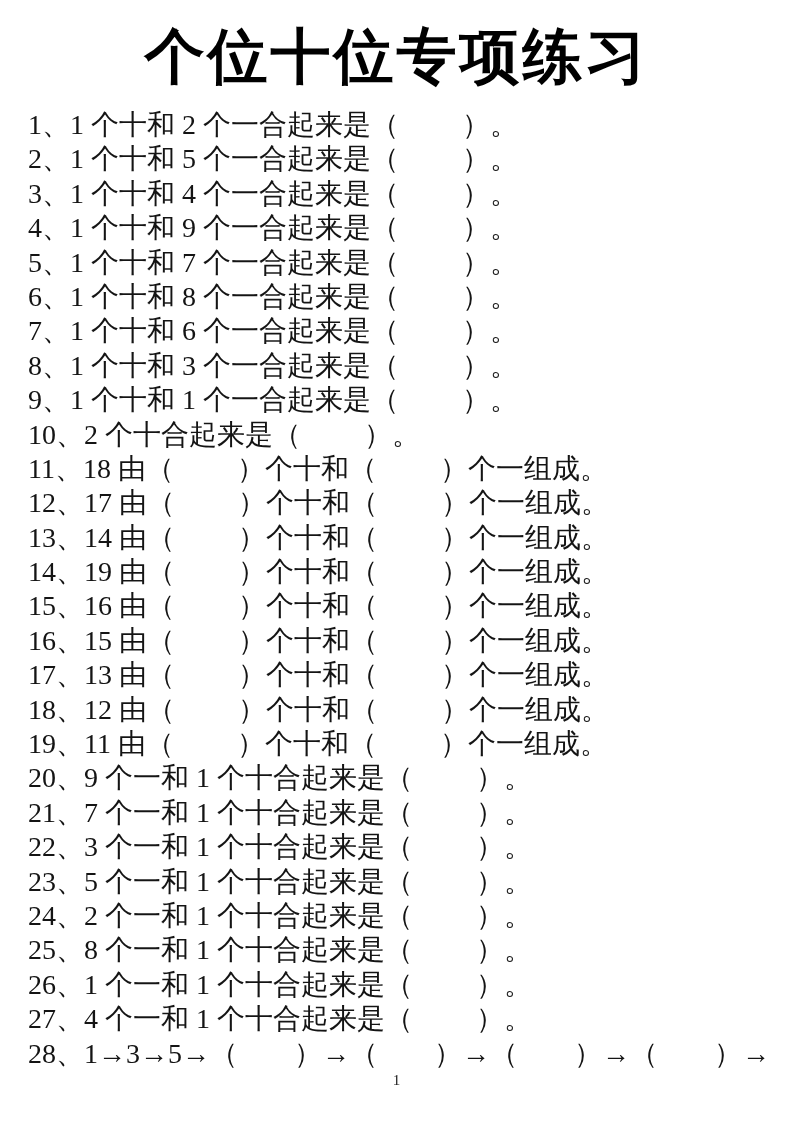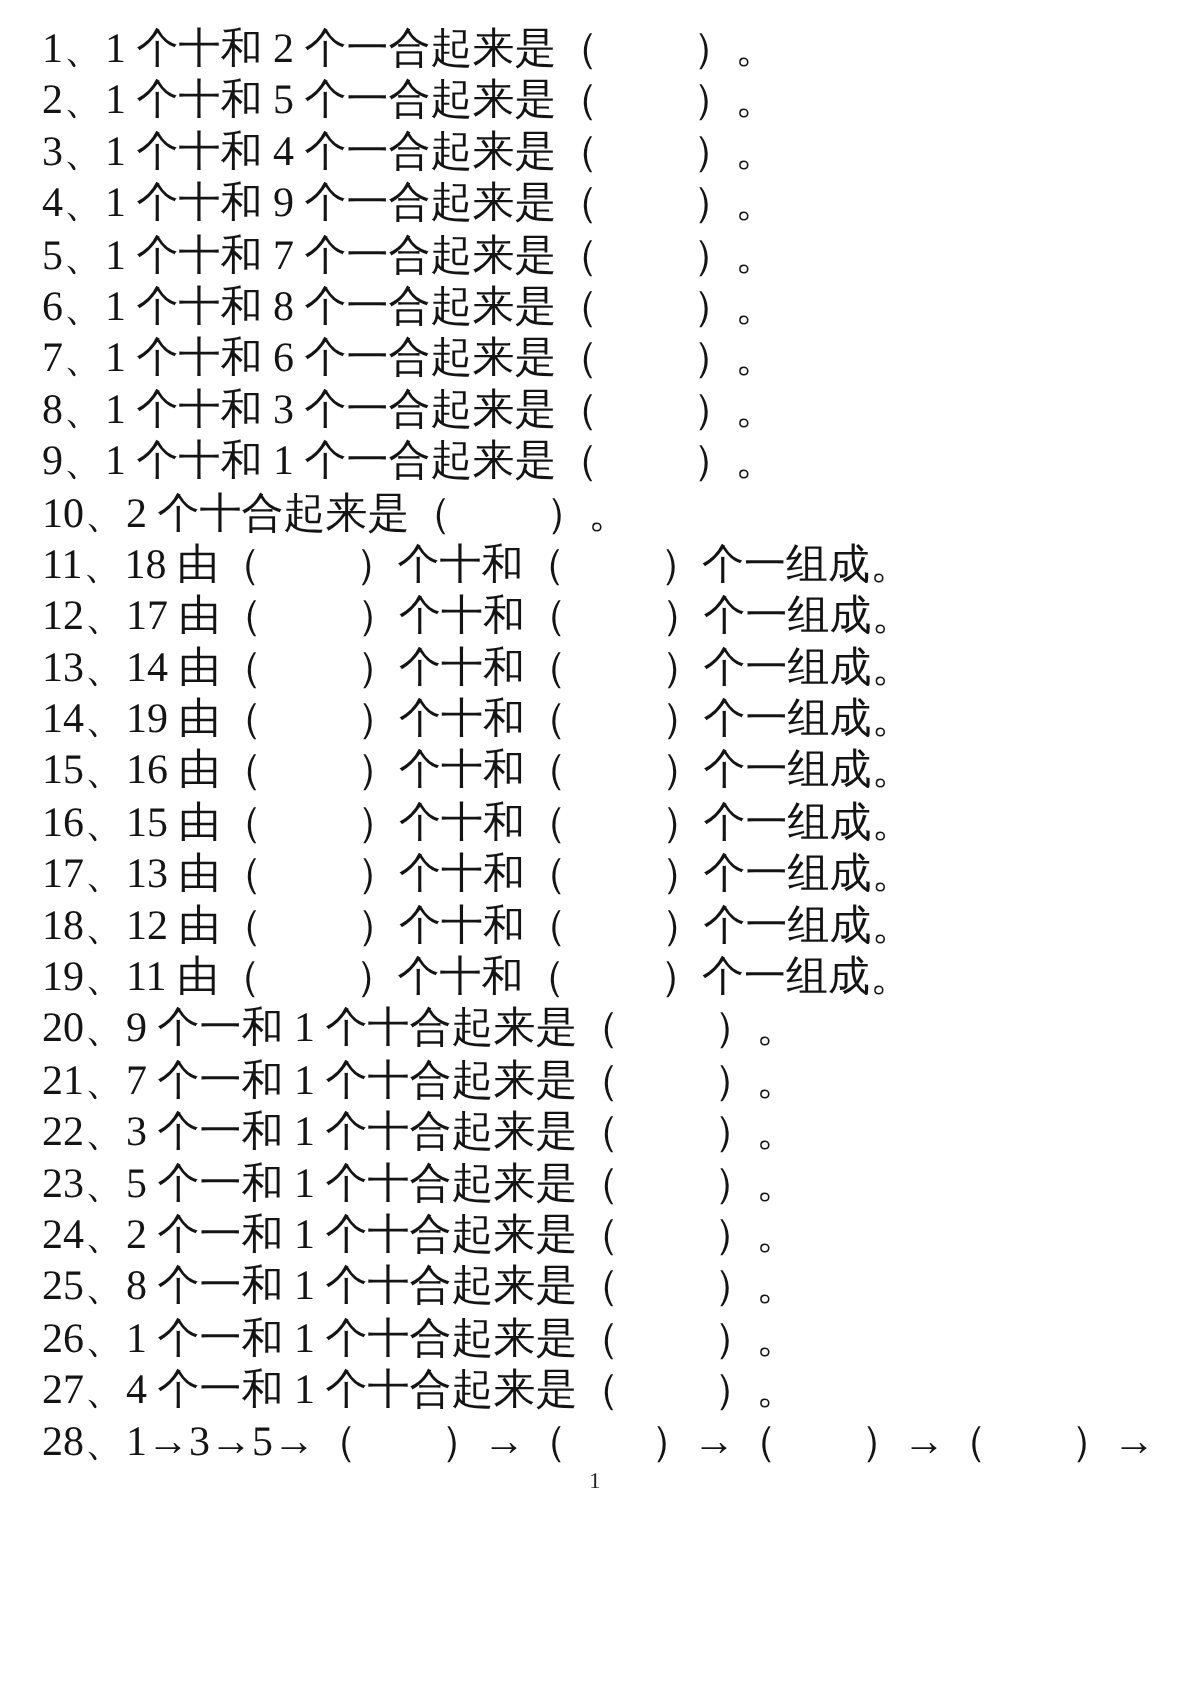--- a/index.html
+++ b/index.html
@@ -42,17 +42,18 @@
     font-size: 15px;
     line-height: 18px;
     margin-top: 0;
     color: #222222;
   }
 </style>
 </head>
 <body>
 
 <div class="page">
+  <h1 class="title">个位十位专项练习</h1>
 
   <div class="question-list"><div class="question-row">1、1 个十和 2 个一合起来是（　　 ）。</div><div class="question-row">2、1 个十和 5 个一合起来是（　　 ）。</div><div class="question-row">3、1 个十和 4 个一合起来是（　　 ）。</div><div class="question-row">4、1 个十和 9 个一合起来是（　　 ）。</div><div class="question-row">5、1 个十和 7 个一合起来是（　　 ）。</div><div class="question-row">6、1 个十和 8 个一合起来是（　　 ）。</div><div class="question-row">7、1 个十和 6 个一合起来是（　　 ）。</div><div class="question-row">8、1 个十和 3 个一合起来是（　　 ）。</div><div class="question-row">9、1 个十和 1 个一合起来是（　　 ）。</div><div class="question-row">10、2 个十合起来是（　　 ）。</div><div class="question-row">11、18 由（　　 ）个十和（　　 ）个一组成。</div><div class="question-row">12、17 由（　　 ）个十和（　　 ）个一组成。</div><div class="question-row">13、14 由（　　 ）个十和（　　 ）个一组成。</div><div class="question-row">14、19 由（　　 ）个十和（　　 ）个一组成。</div><div class="question-row">15、16 由（　　 ）个十和（　　 ）个一组成。</div><div class="question-row">16、15 由（　　 ）个十和（　　 ）个一组成。</div><div class="question-row">17、13 由（　　 ）个十和（　　 ）个一组成。</div><div class="question-row">18、12 由（　　 ）个十和（　　 ）个一组成。</div><div class="question-row">19、11 由（　　 ）个十和（　　 ）个一组成。</div><div class="question-row">20、9 个一和 1 个十合起来是（　　 ）。</div><div class="question-row">21、7 个一和 1 个十合起来是（　　 ）。</div><div class="question-row">22、3 个一和 1 个十合起来是（　　 ）。</div><div class="question-row">23、5 个一和 1 个十合起来是（　　 ）。</div><div class="question-row">24、2 个一和 1 个十合起来是（　　 ）。</div><div class="question-row">25、8 个一和 1 个十合起来是（　　 ）。</div><div class="question-row">26、1 个一和 1 个十合起来是（　　 ）。</div><div class="question-row">27、4 个一和 1 个十合起来是（　　 ）。</div><div class="question-row">28、1→3→5→（　　）→（　　）→（　　）→（　　）→</div></div>
 
   <div class="page-number">1</div>
 </div>
 
 </body></html>

